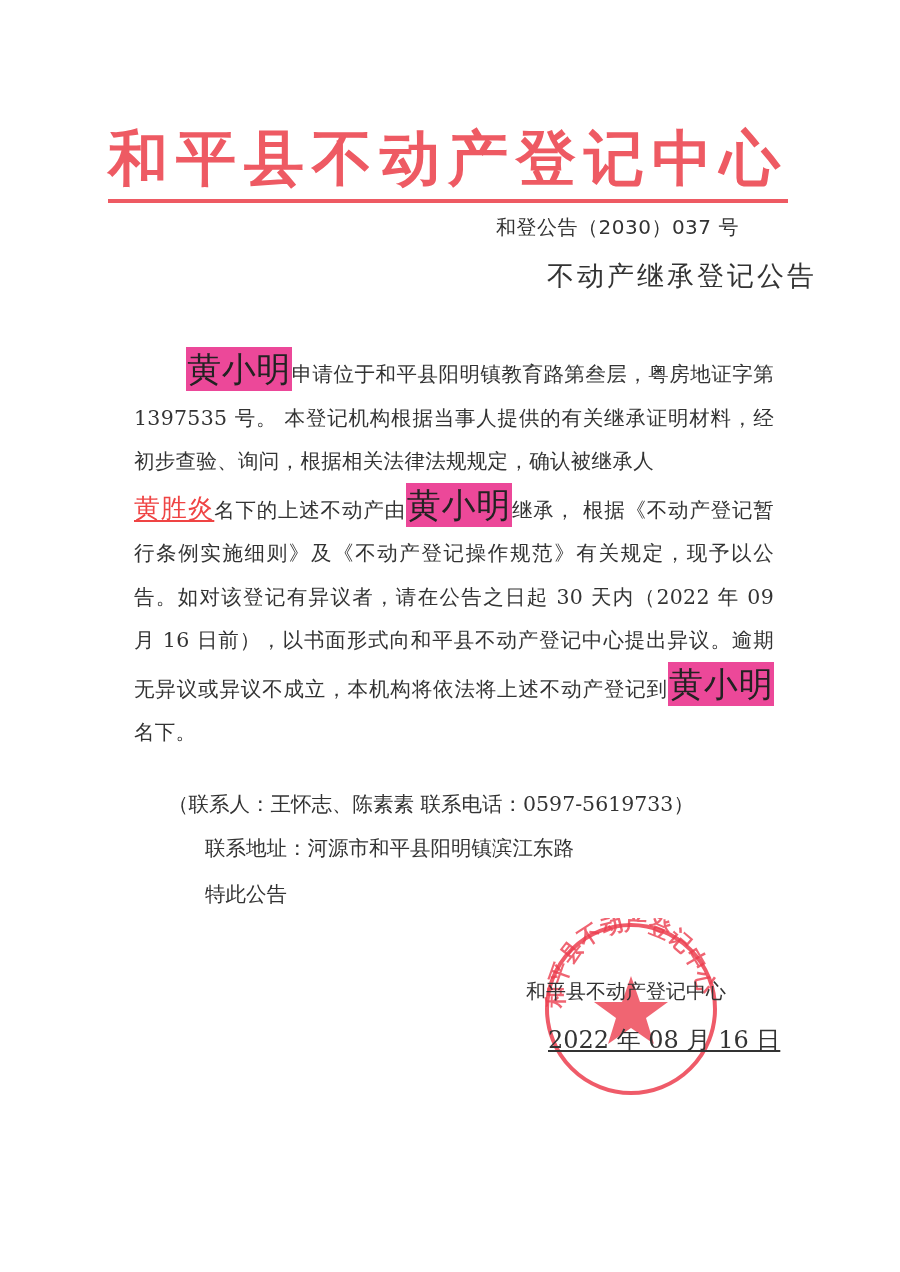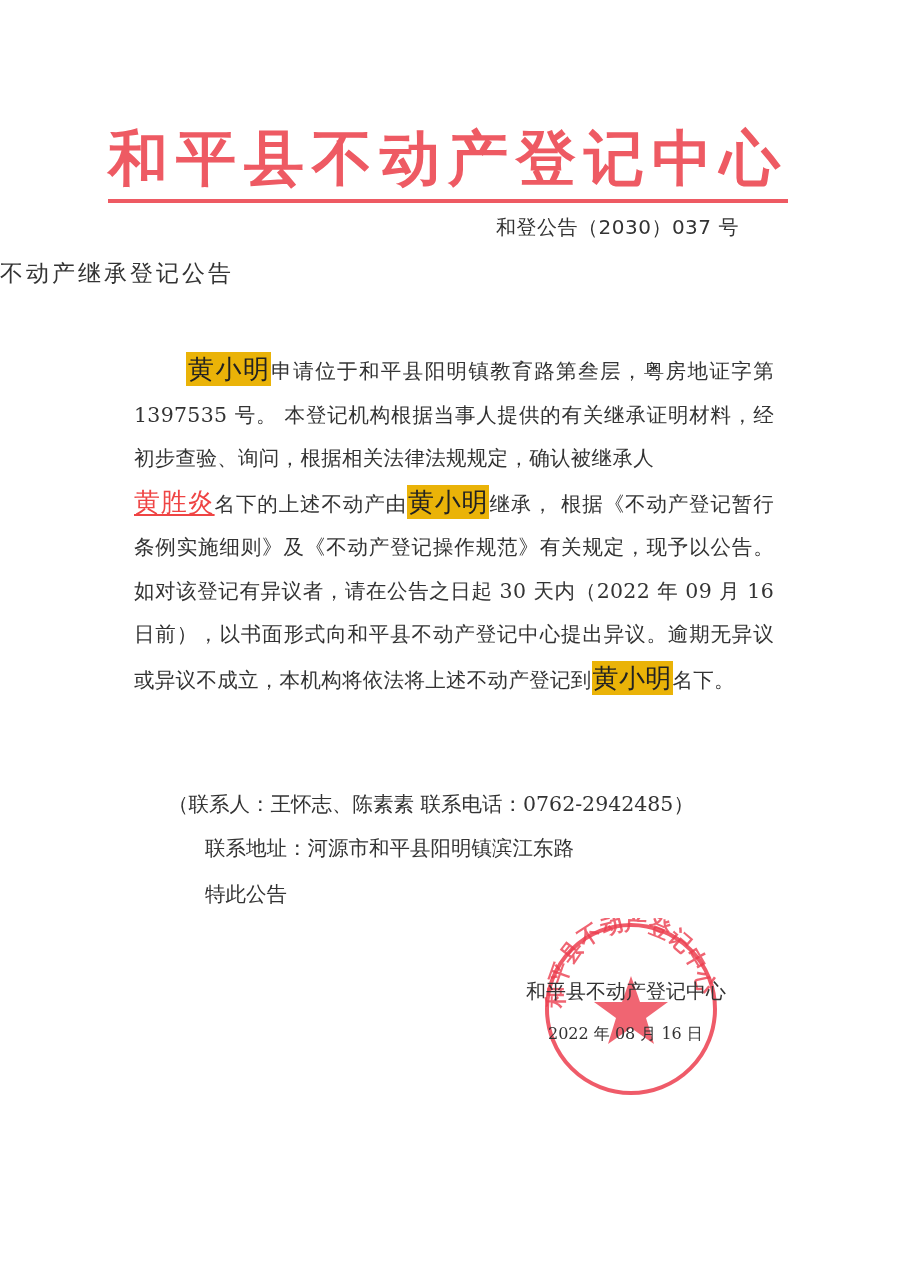--- a/index.html
+++ b/index.html
@@ -13,54 +13,54 @@
     font-family: "DejaVu Serif", serif;
   }
   .header-rule {
     position: absolute; left: 108px; top: 199px; width: 680px; height: 4px; background: #ee5a63;
   }
   .doc-number {
     position: absolute; left: 496px; top: 214px; font-size: 20px; color: #333; letter-spacing: 0.5px;
     font-family: "DejaVu Sans", sans-serif;
   }
   .doc-subtitle {
-    position: absolute; left: 0; top: 258px; width: 817px; text-align: left;
-    font-size: 23px; color: #333; letter-spacing: 3px; font-family: "DejaVu Sans", sans-serif;
+    position: absolute; left: 0; top: 258px; width: 817px; text-align: right;
+    font-size: 27px; color: #333; letter-spacing: 3px; font-family: "DejaVu Sans", sans-serif;
   }
   .body-text {
     position: absolute; left: 134px; top: 348px; width: 640px;
     font-size: 20.5px; line-height: 43.5px; color: #333; text-align: justify;
     font-family: "DejaVu Serif", serif; letter-spacing: 0.3px;
   }
   .indent { display: inline-block; width: 52px; }
   .name-hl {
-    background: #eab308; font-size: 26px; color: #222; padding: 2px 1px;
+    background: #ec4899; font-size: 34px; color: #222; padding: 2px 1px;
   }
   .name-ul {
     font-size: 26px; color: #ef4444; text-decoration: underline; text-underline-offset: 3px;
   }
   .contact-line { position: absolute; font-size: 20.5px; color: #333; font-family: "DejaVu Serif", serif; }
   .stamp {
     position: absolute; left: 536px; top: 918px; width: 190px; height: 182px; pointer-events: none;
   }
   .sign-org { position: absolute; left: 526px; top: 978px; font-size: 20px; color: #333; font-family: "DejaVu Serif", serif; }
-  .sign-date { position: absolute; left: 548px; top: 1024px; font-size: 16px; color: #333; font-family: "DejaVu Serif", serif; }
+  .sign-date { position: absolute; left: 548px; top: 1024px; font-size: 24px; color: #333; font-family: "DejaVu Serif", serif; text-decoration: underline; }
 </style>
 </head>
 <body>
 
 <div class="header-title">和平县不动产登记中心</div>
 <div class="header-rule"></div>
 
 <div class="doc-number">和登公告（2030）037 号</div>
 <div class="doc-subtitle">不动产继承登记公告</div>
 
 <div class="body-text"><span class="indent"></span><span class="name-hl">黄小明</span><span>申请位于和平县阳明镇教育路第叁层，粤房地证字第 1397535 号。 本登记机构根据当事人提供的有关继承证明材料，经初步查验、询问，根据相关法律法规规定，确认被继承人</span><br><span class="name-ul">黄胜炎</span><span>名下的上述不动产由</span><span class="name-hl">黄小明</span><span>继承， 根据《不动产登记暂行条例实施细则》及《不动产登记操作规范》有关规定，现予以公告。如对该登记有异议者，请在公告之日起 30 天内（2022 年 09 月 16 日前），以书面形式向和平县不动产登记中心提出异议。逾期无异议或异议不成立，本机构将依法将上述不动产登记到</span><span class="name-hl">黄小明</span><span>名下。</span></div>
 
-<div class="contact-line" style="left:168px; top:790px;">（联系人：王怀志、陈素素 联系电话：0762-2942485）</div>
+<div class="contact-line" style="left:168px; top:790px;">（联系人：王怀志、陈素素 联系电话：0597-5619733）</div>
 <div class="contact-line" style="left:205px; top:834px;">联系地址：河源市和平县阳明镇滨江东路</div>
 <div class="contact-line" style="left:205px; top:880px;text-align:center;">特此公告</div>
 
 <svg class="stamp" viewBox="0 0 190 182">
   <defs>
     <path id="arc" d="M 30 100 A 68 68 0 1 1 160 100"></path>
   </defs>
   <circle cx="95" cy="91" r="84" fill="none" stroke="#ec3e4f" stroke-width="4" opacity="0.85"></circle>
   <polygon points="95,58 104,84 132,84 110,100 118,126 95,110 72,126 80,100 58,84 86,84" fill="#ec3e4f" opacity="0.8"></polygon>
   <text font-family="DejaVu Serif, serif" font-size="22" fill="#ec3e4f" opacity="0.8" font-weight="bold">

